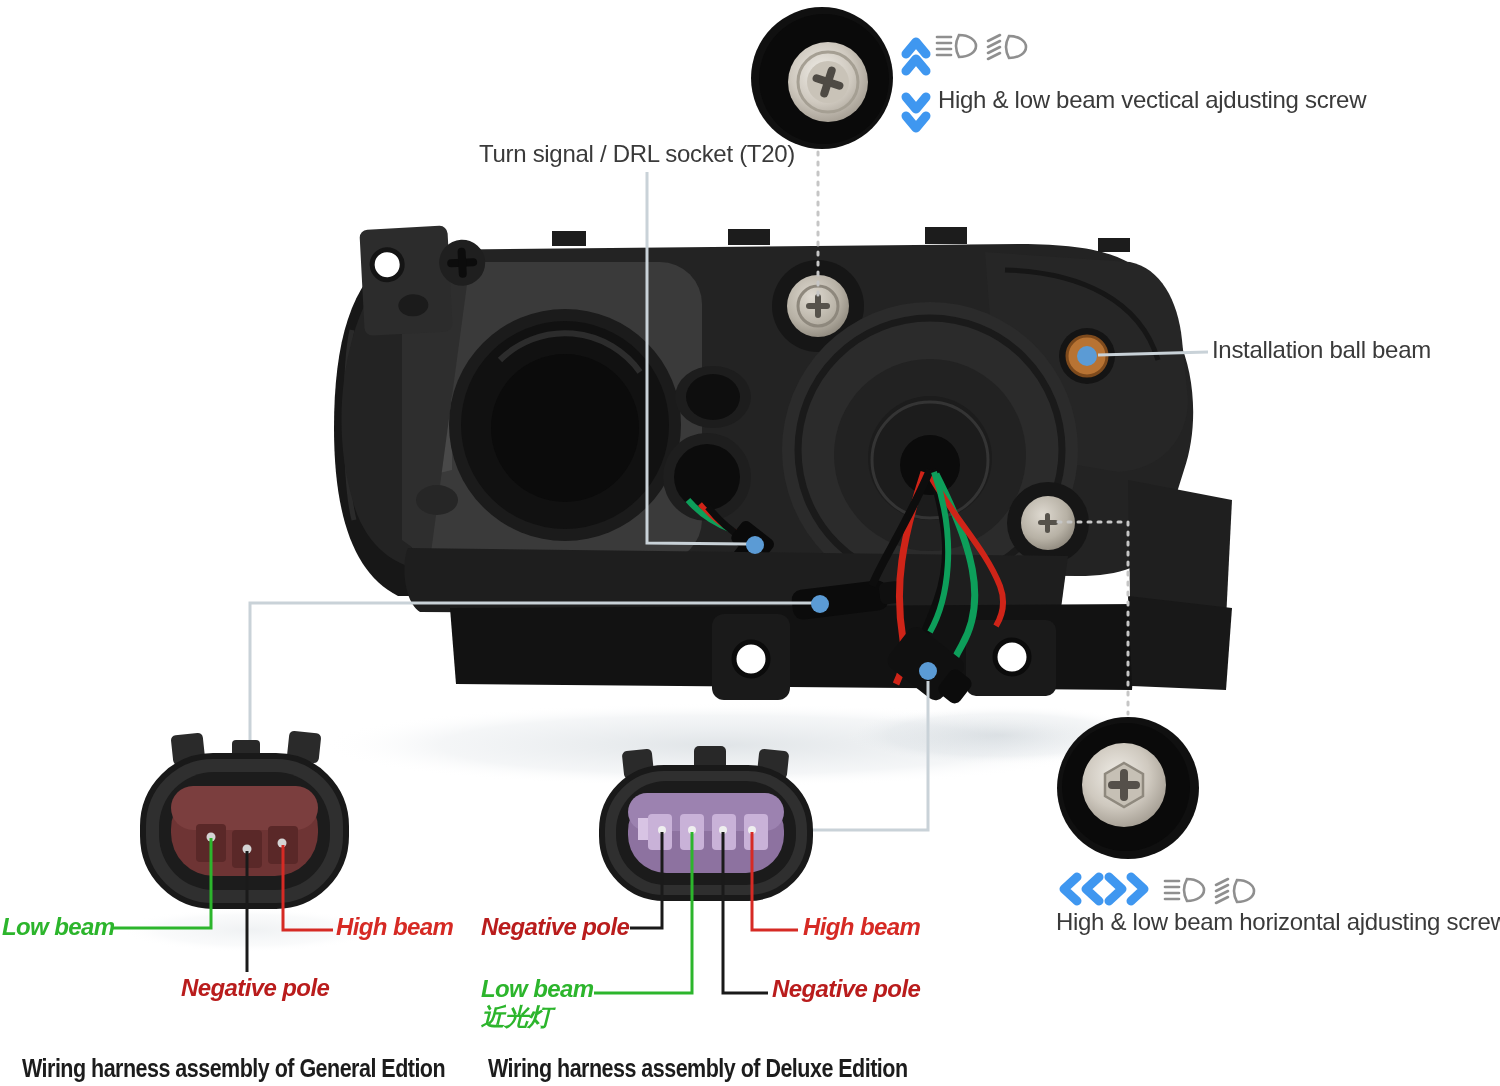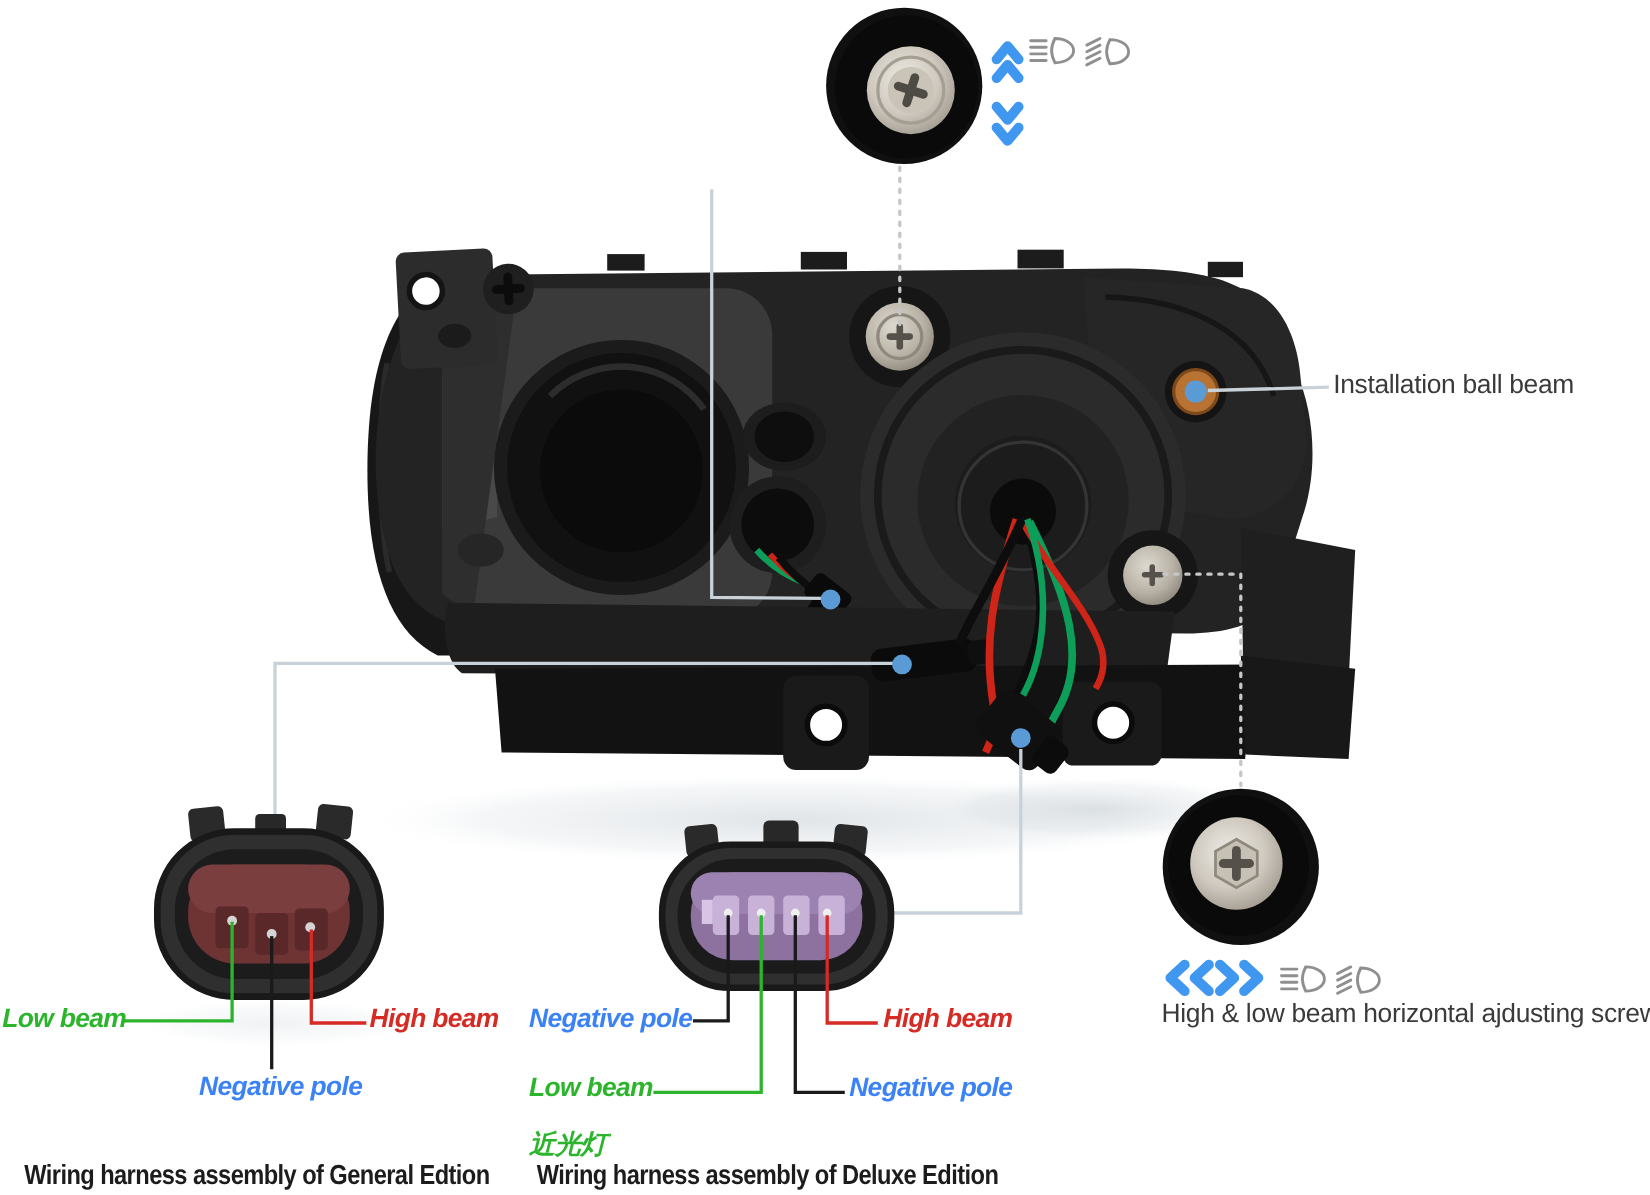--- a/index.html
+++ b/index.html
@@ -7,21 +7,21 @@
     position:relative;width:1500px;height:1086px;background:#ffffff;overflow:hidden;
     font-family:"Liberation Sans",sans-serif;
   }
   #art{position:absolute;left:0;top:0;}
   .label{
     position:absolute;color:#383838;font-size:24px;line-height:1.15;
     white-space:nowrap;letter-spacing:-0.3px;
   }
   .callout{font-size:24px;color:#3a3a3a;}
   .pin{
-    font-style:italic;font-weight:bold;font-size:24px;color:#3b82f6;
+    font-style:italic;font-weight:bold;font-size:24px;color:#b91c1c;
     letter-spacing:-0.6px;
   }
   .pin.green{color:#2cb52c;font-style:italic;}
   .pin.red{color:#d62a24;text-align:center;}
   .caption{
     font-weight:bold;font-size:25px;color:#1c1c1c;letter-spacing:-0.6px;
     transform:scaleX(0.86);transform-origin:left center;
   }
   .cn{font-size:24px;}
 </style>
@@ -277,32 +277,34 @@
     <polyline points="247,851 247,972" stroke="#1a1a1a"></polyline>
     <polyline points="283,845 283,930 333,930" stroke="#d62a24"></polyline>
 
     <polyline points="662,832 662,928 630,928" stroke="#1a1a1a"></polyline>
     <polyline points="692,832 692,993 594,993" stroke="#2cb52c"></polyline>
     <polyline points="723,832 723,993 768,993" stroke="#1a1a1a"></polyline>
     <polyline points="752,832 752,930 798,930" stroke="#d62a24"></polyline>
   </g>
 </svg>
 
-
+<div class="label callout" style="left:938px;top:86px;">High &amp; low beam vectical ajdusting screw</div>
+
+<div class="label callout" style="left:479px;top:140px;">Turn signal / DRL socket (T20)</div>
 
 <div class="label callout" style="left:1212px;top:336px;">Installation ball beam</div>
 
 <div class="label callout" style="left:1056px;top:908px;">High &amp; low beam horizontal ajdusting screw</div>
 
 <div class="label pin green" style="left:2px;top:913px;">Low beam</div>
 <div class="label pin" style="left:181px;top:974px;">Negative pole</div>
 <div class="label pin red" style="left:336px;top:913px;">High beam</div>
 
 <div class="label pin" style="left:481px;top:913px;">Negative pole</div>
 <div class="label pin red" style="left:803px;top:913px;">High beam</div>
 <div class="label pin green" style="left:481px;top:975px;">Low beam</div>
-<div class="label pin green cn" style="left:481px;top:1003px;margin-top:24px;">近光灯</div>
+<div class="label pin green cn" style="left:481px;top:1003px;">近光灯</div>
 <div class="label pin" style="left:772px;top:975px;">Negative pole</div>
 
 <div class="label caption" style="left:22px;top:1054px;">Wiring harness assembly of General Edtion</div>
 <div class="label caption" style="left:488px;top:1054px;">Wiring harness assembly of Deluxe Edition</div>
 
 </div>
 
 </body></html>

